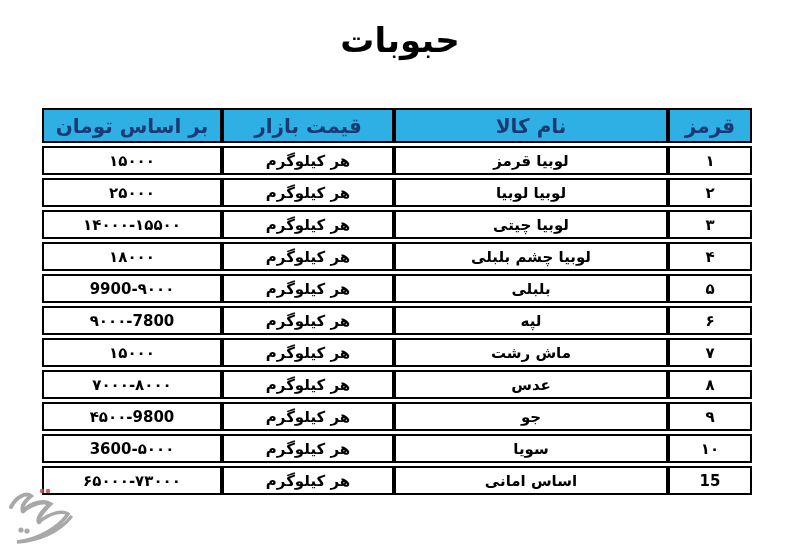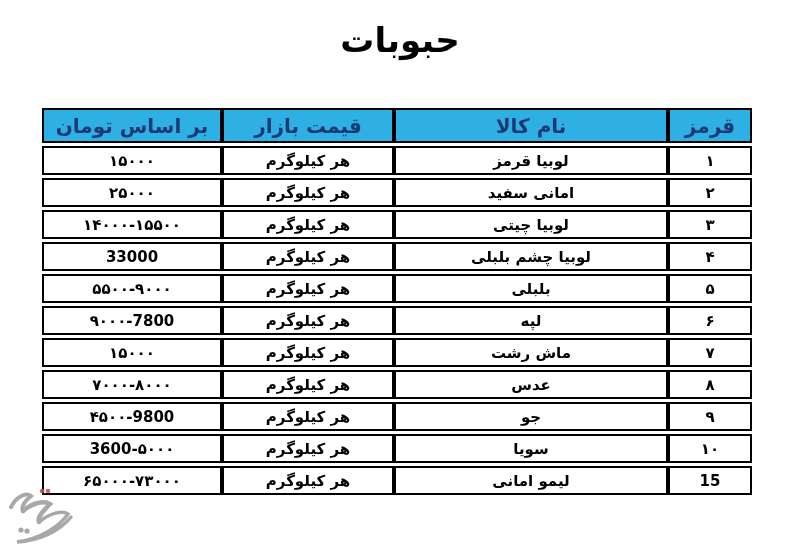--- a/index.html
+++ b/index.html
@@ -93,41 +93,41 @@
   </thead>
   <tbody>
       <tr>
         <td>۱</td>
         <td>لوبیا قرمز</td>
         <td>هر کیلوگرم</td>
         <td class="price-cell">۱۵۰۰۰</td>
       </tr>
       <tr>
         <td>۲</td>
-        <td>امانی سفید</td>
+        <td>لوبیا لوبیا</td>
         <td>هر کیلوگرم</td>
         <td class="price-cell">۲۵۰۰۰</td>
       </tr>
       <tr>
         <td>۳</td>
         <td>لوبیا چیتی</td>
         <td>هر کیلوگرم</td>
         <td class="price-cell">۱۴۰۰۰-۱۵۵۰۰</td>
       </tr>
       <tr>
         <td>۴</td>
         <td>لوبیا چشم بلبلی</td>
         <td>هر کیلوگرم</td>
-        <td class="price-cell">33000</td>
+        <td class="price-cell">۱۸۰۰۰</td>
       </tr>
       <tr>
         <td>۵</td>
         <td>بلبلی</td>
         <td>هر کیلوگرم</td>
-        <td class="price-cell">۵۵۰۰-۹۰۰۰</td>
+        <td class="price-cell">9900-۹۰۰۰</td>
       </tr>
       <tr>
         <td>۶</td>
         <td>لپه</td>
         <td>هر کیلوگرم</td>
         <td class="price-cell">۹۰۰۰-7800</td>
       </tr>
       <tr>
         <td>۷</td>
         <td>ماش رشت</td>
@@ -147,21 +147,21 @@
         <td class="price-cell">۴۵۰۰-9800</td>
       </tr>
       <tr>
         <td>۱۰</td>
         <td>سویا</td>
         <td>هر کیلوگرم</td>
         <td class="price-cell">3600-۵۰۰۰</td>
       </tr>
       <tr>
         <td>15</td>
-        <td>لیمو امانی</td>
+        <td>اساس امانی</td>
         <td>هر کیلوگرم</td>
         <td class="price-cell">۶۵۰۰۰-۷۳۰۰۰</td>
       </tr>
     </tbody>
 </table>
 
 <svg class="watermark" viewBox="0 0 78 66" xmlns="http://www.w3.org/2000/svg">
   <g fill="none" stroke="#9a9a9a" stroke-linecap="round">
     <path d="M7 22 C12 12, 22 7, 27 11 C21 16, 17 22, 19 26" stroke-width="4"></path>
     <path d="M19 26 C28 18, 40 15, 46 19 C38 27, 33 33, 35 37" stroke-width="4.5"></path>

